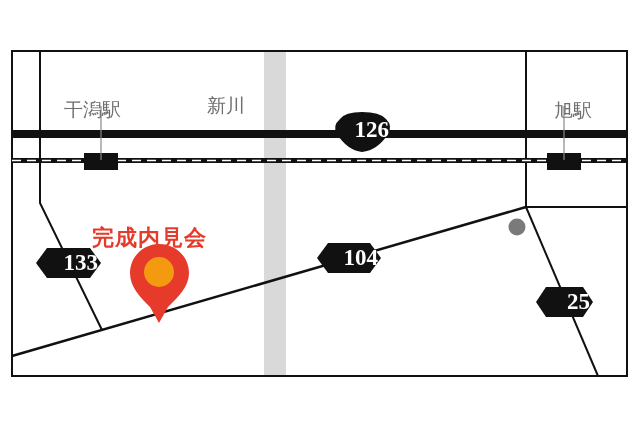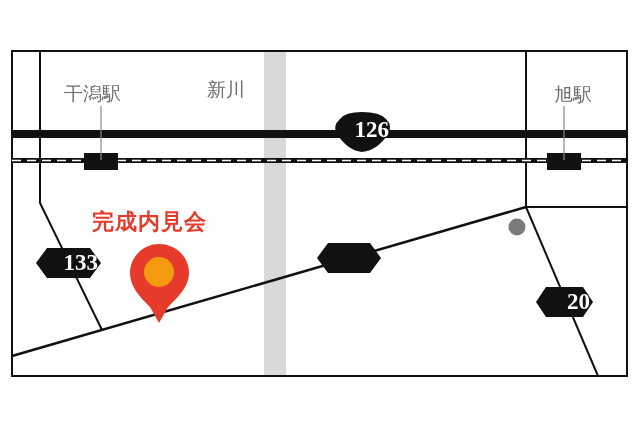--- a/index.html
+++ b/index.html
@@ -1,18 +1,18 @@
 <!DOCTYPE html>
 <html><head>
 <meta charset="utf-8">
 <style>
   html, body { margin:0; padding:0; background:#ffffff; }
   body { width:640px; height:427px; position:relative; overflow:hidden; font-family:"DejaVu Sans", sans-serif; }
   #map { position:absolute; left:0; top:0; width:640px; height:427px; }
-  .label { position:absolute; font-family:Liberation Serif, serif; white-space:nowrap; }
+  .label { position:absolute; font-family:Liberation Serif, serif; white-space:nowrap;margin-top:16px; }
   .gray-label { color:#6e6e6e; font-size:19px; }
   .highlight-label { color:#e63a2b; font-size:22px; font-weight:bold; letter-spacing:1px; }
   .shield-text { position:absolute; color:#fff; font-family:Liberation Serif, serif; font-weight:bold; font-size:23px; text-align:right; line-height:20px; }
 </style>
 </head>
 <body>
 
 <div id="map">
   <svg width="640" height="427" viewBox="0 0 640 427" xmlns="http://www.w3.org/2000/svg">
 
@@ -56,14 +56,15 @@
   </svg>
 
   
   <div class="label gray-label" style="left:64px;top:81px;">干潟駅</div>
   <div class="label gray-label" style="left:207px;top:77px;text-align:right;">新川</div>
   <div class="label gray-label" style="left:554px;top:82px;">旭駅</div>
   <div class="label highlight-label" style="left:92px;top:207px;">完成内見会</div>
 
   <div class="shield-text" style="left:337px;top:120px;width:52px;">126</div>
   <div class="shield-text" style="left:40px;top:253px;width:58px;">133</div>
-  <div class="shield-text" style="left:538px;top:292px;width:52px;">20</div>
+  <div class="shield-text" style="left:320px;top:248px;width:58px;">104</div>
+  <div class="shield-text" style="left:538px;top:292px;width:52px;">25</div>
 </div>
 
 </body></html>

